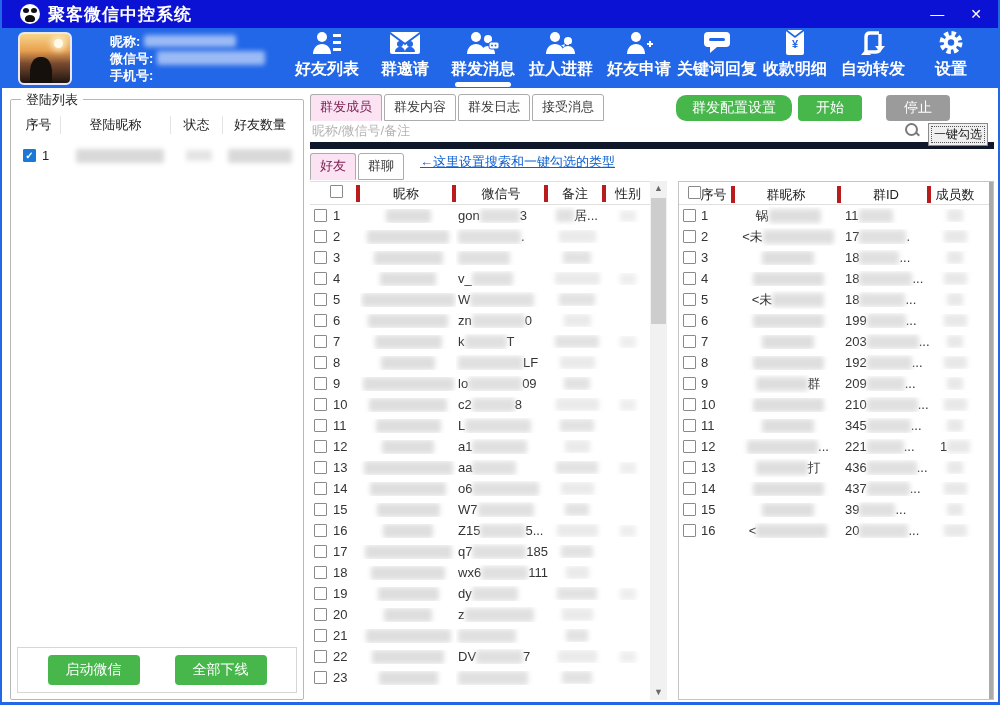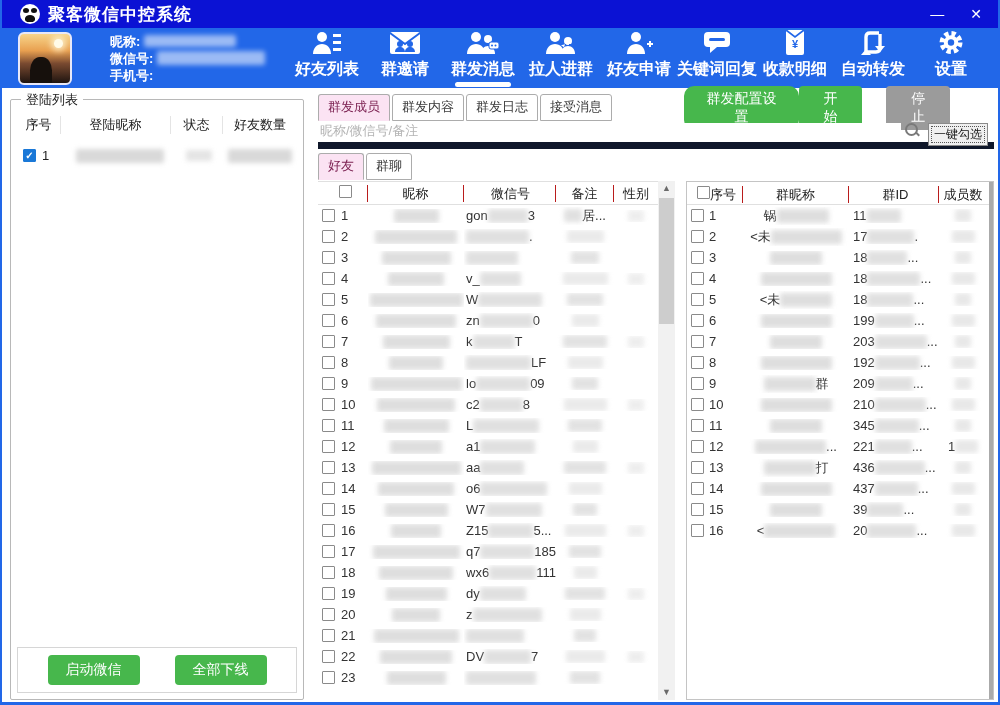--- a/index.html
+++ b/index.html
@@ -45,21 +45,21 @@
   .lp-col-idx { width:44px; } .lp-col-nick { width:110px; } .lp-col-status { width:52px; } .lp-col-cnt { width:74px; }
   .lp-row { display:flex; align-items:center; font-size:13px; color:#222; padding:6px 0; }
   .checkbox { width:13px; height:13px; border:1px solid #8a8a8a; background:#fff; border-radius:1px; flex:none; display:inline-flex; align-items:center; justify-content:center; cursor:pointer;}
   .checkbox.checked { background:#1a78d7; border-color:#1a78d7; }
   .checkbox.checked:after { content:"✓"; color:#fff; font-size:10px; font-weight:bold; }
   .lp-bottom { margin-top:auto; border:1px solid #d6d6d6; height:46px; display:flex; align-items:center; justify-content:space-around; padding:0 12px;}
   .btn-green { background:#47b74c; color:#fff; border:none; border-radius:4px; font-size:14px; padding:6px 18px; cursor:pointer; }
   .btn-gray  { background:#9b9b9b; color:#fff; border:none; border-radius:4px; font-size:14px; padding:6px 18px; cursor:pointer; }
 
   
-  .main-panel { flex:1; margin-left:14px; display:flex; flex-direction:column; min-width:0; }
+  .main-panel { flex:1; margin-left:6px; display:flex; flex-direction:column; min-width:0; }
   .tab-row { display:flex; align-items:center; height:27px; flex:none; }
   .tab { border:1px solid #acacac; background:#fff; color:#3a3a3a; font-size:13px; padding:3px 9px 4px 9px; border-radius:3px 3px 0 0; margin-right:2px; cursor:pointer; white-space:nowrap;}
   .tab.active { background:#fbe3f3; color:#7c2252; border-bottom-color:#fbe3f3; }
   .btn-config { margin-left:70px; border-radius:10px; padding:4px 16px; font-size:14px;}
   .btn-start { margin-left:auto; padding:4px 18px; }
   .btn-stop { margin:0 44px 0 24px; padding:4px 18px;font-family:Liberation Serif, serif; }
   .search-row { display:flex; align-items:flex-start; height:28px; border-bottom:7px solid #0f172a; flex:none; padding:2px 2px 2px 2px;}
   .search-input { flex:1; border:none; outline:none; font-size:13px; color:#333; }
   .search-input::placeholder { color:#b4b4b4; }
   .mag { width:15px; height:15px; position:relative; margin:0 8px 0 4px; flex:none; cursor:pointer;}
@@ -67,21 +67,21 @@
   .mag:after { content:""; position:absolute; left:10px; top:10px; width:5px; height:2px; background:#7a7a7a; transform:rotate(45deg); }
   .btn-winclassic { background:#f0f0f0; border:1px solid #8a8a8a; font-size:12px; color:#111; padding:2px 5px; cursor:pointer; outline:1px dotted #555; outline-offset:-4px; margin-right:4px; white-space:nowrap;}
   .subtab-row { display:flex; align-items:flex-start; height:26px; margin-top:4px; flex:none;}
   .hint-link { color:#0b5fd0; font-size:13px; text-decoration:underline; margin-left:14px; cursor:pointer; white-space:nowrap;}
 
   
   .tables { flex:1; display:flex; margin-top:2px; min-height:0; position:relative;}
   .ftable-wrap { width:356px; flex:none; display:flex; min-height:0;}
   .ftable { flex:1; display:flex; flex-direction:column; border-top:1px solid #e0e0e0; min-height:0;}
   .thead { display:flex; font-size:13px; color:#222; border-bottom:1px solid #e0e0e0; flex:none; align-items:center; height:23px;}
-  .thead .th { text-align:center; border-right:1px solid #b91c1c; height:17px; line-height:17px;}
+  .thead .th { text-align:center; border-right:4px solid #b91c1c; height:17px; line-height:17px;}
   .thead .th:last-child { border-right:none;}
   .tbody { flex:1; overflow:hidden; min-height:0;}
   .trow { display:flex; align-items:center; height:21px; font-size:13px; color:#222; cursor:default;}
   .cell { display:flex; align-items:center; overflow:hidden; white-space:nowrap; }
   .f-c0 { width:50px; padding-left:4px; gap:6px;} .f-c1 { width:96px; justify-content:center;} .f-c2 { width:92px; justify-content:flex-start; padding-left:2px;} .f-c3 { width:58px; justify-content:center;} .f-c4 { width:44px; justify-content:center;}
   .g-c0 { width:56px; padding-left:4px; gap:5px;} .g-c1 { width:106px; justify-content:center;} .g-c2 { width:90px; justify-content:flex-start; padding-left:4px;} .g-c3 { width:48px; justify-content:center;}
   .scrollbar { width:17px; flex:none; background:#f1f1f1; display:flex; flex-direction:column; align-items:center; position:relative;}
   .sb-arrow { color:#6a6a6a; font-size:9px; height:15px; line-height:15px; cursor:pointer; flex:none;}
   .sb-thumb { position:absolute; top:17px; left:1px; width:15px; height:126px; background:#cdcdcd; cursor:pointer;}
   .gtable-wrap { flex:1; border:1px solid #c4c4c4; margin-left:12px; display:flex; flex-direction:column; min-width:0; position:relative;}
@@ -262,20 +262,21 @@
 
       <div class="search-row">
         <input class="search-input" placeholder="昵称/微信号/备注" style="">
         <span class="mag"></span>
         <button class="btn-winclassic">一键勾选</button>
       </div>
 
       <div class="subtab-row">
         <span class="tab active">好友</span>
         <span class="tab">群聊</span>
+        <span class="hint-link">←这里设置搜索和一键勾选的类型</span>
       </div>
 
       <div class="tables">
 
         <div class="ftable-wrap">
           <div class="ftable">
             <div class="thead">
               <span class="th f-c0"><span class="checkbox" style="margin-left:2px"></span></span>
               <span class="th f-c1">昵称</span>
               <span class="th f-c2" style="text-align:center;justify-content:center">微信号</span>

